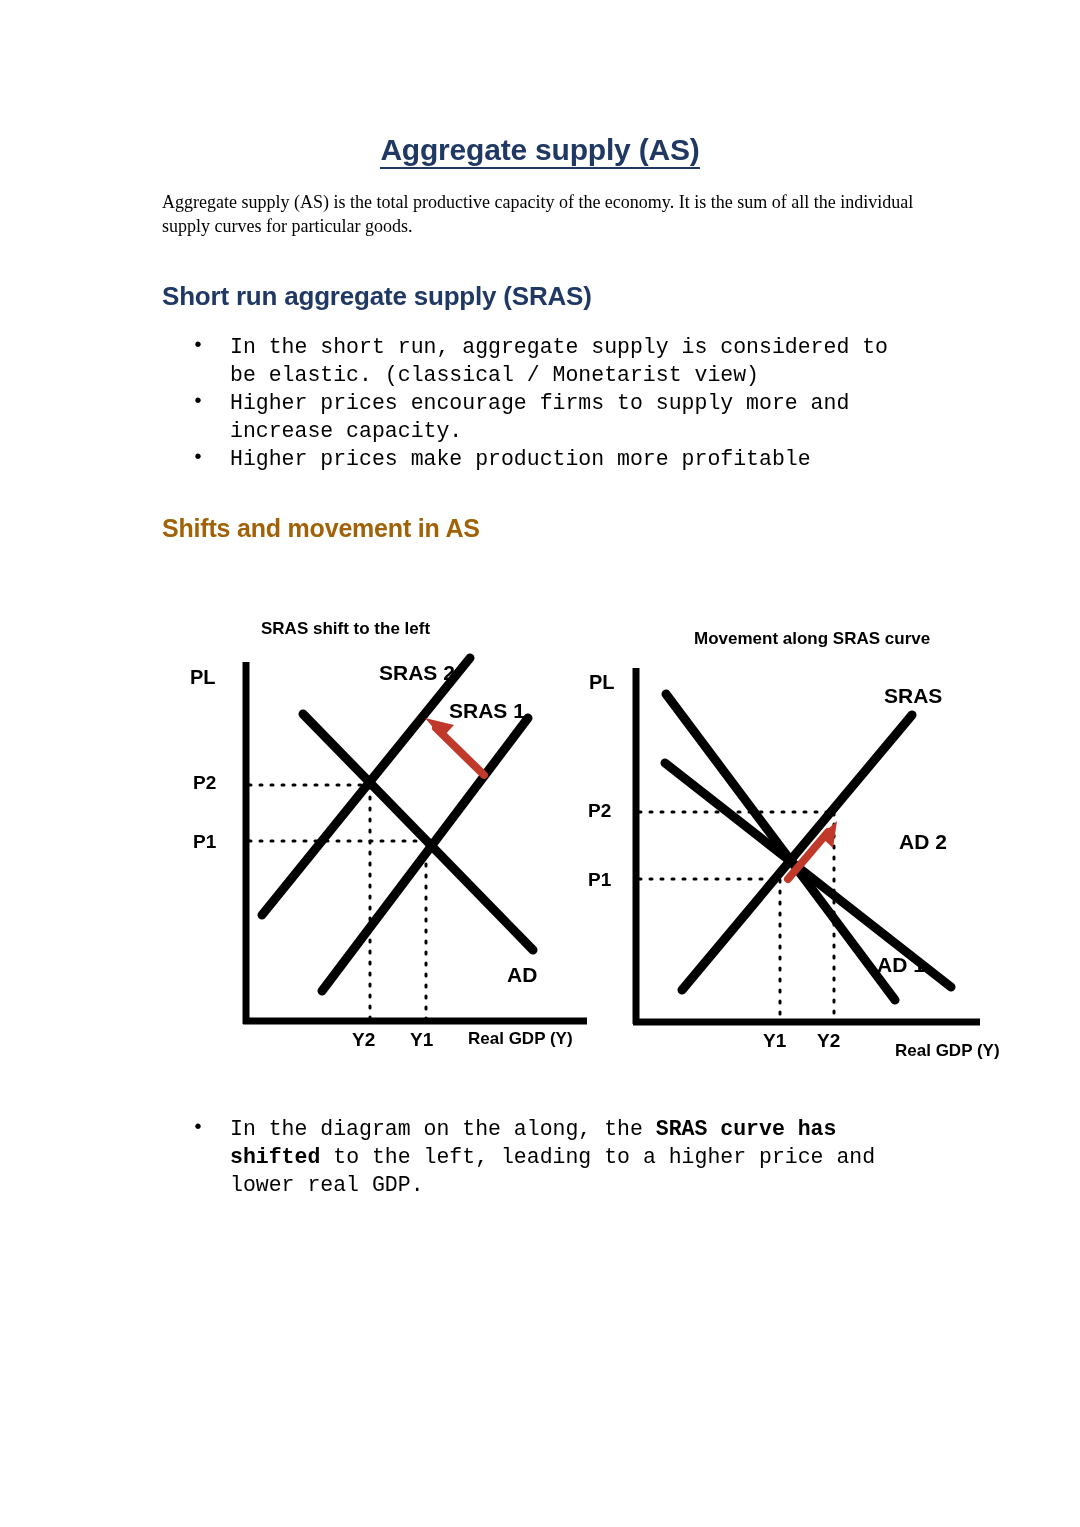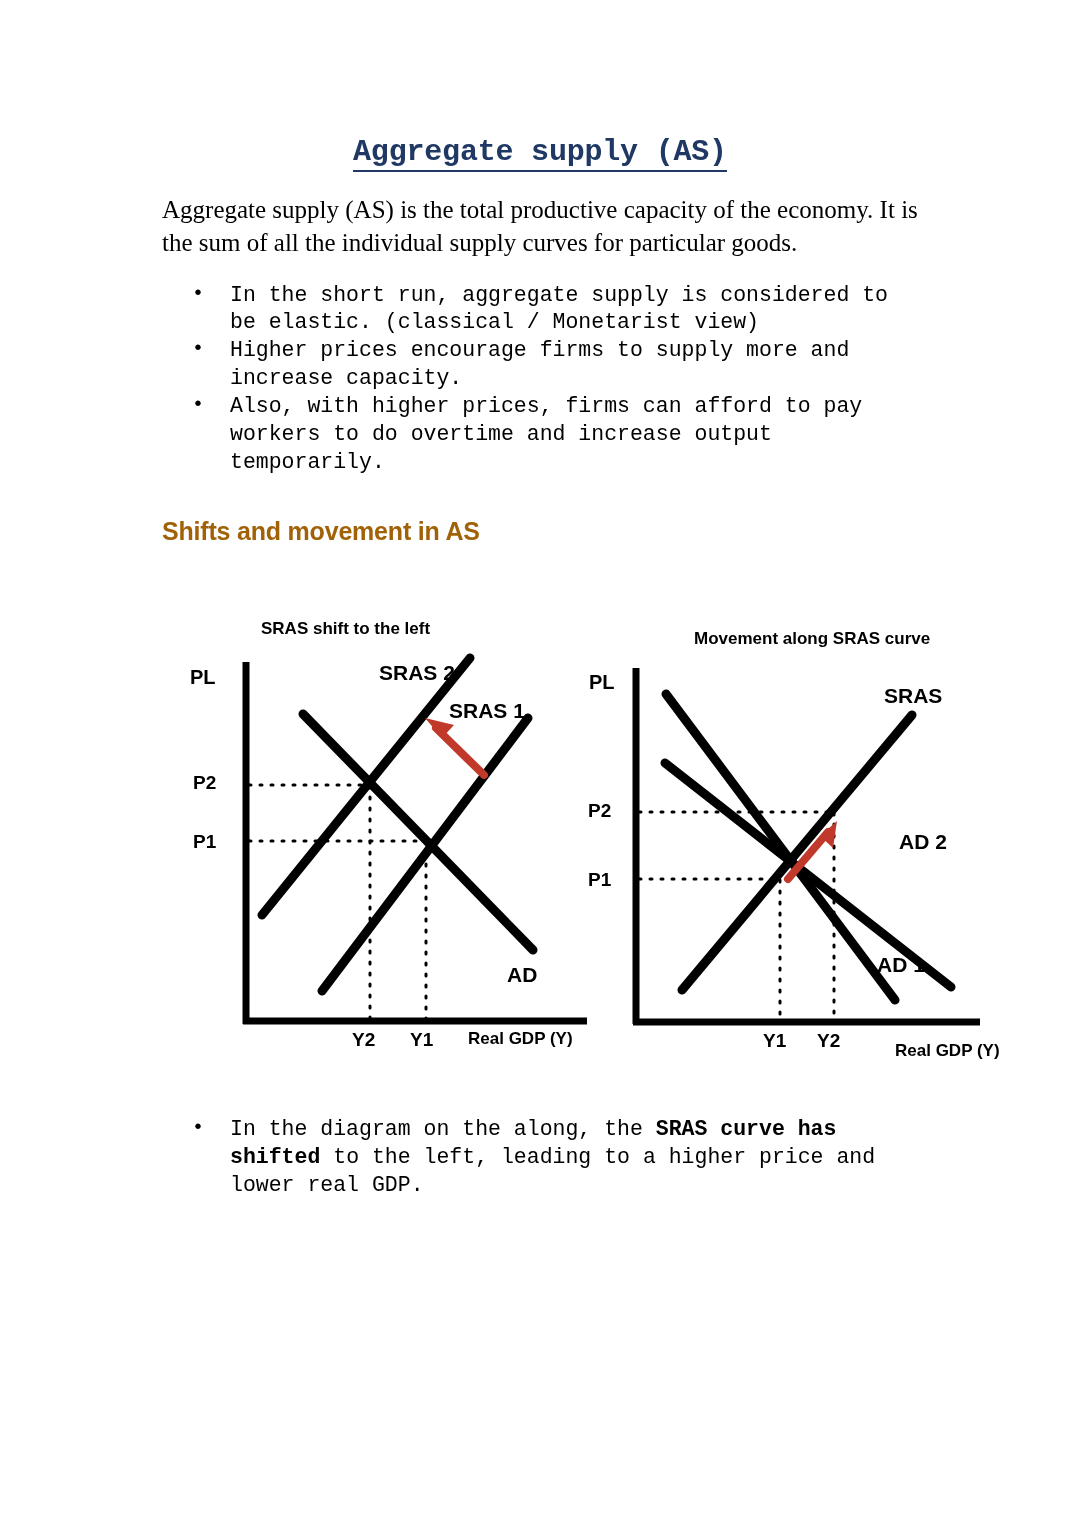--- a/index.html
+++ b/index.html
@@ -34,27 +34,26 @@
     font-weight: bold;
     font-size: 30px;
     color: #1F3864;
     margin: 0;
     padding-top: 133px;
     letter-spacing: -0.2px;
   }
   .doc-title span {
     border-bottom: 2px solid #1F3864;
     padding-bottom: 1px;
-    font-family: Liberation Mono, monospace;
   }
 
   
   .intro {
     font-family: "Liberation Serif", serif;
-    font-size: 25px;
+    font-size: 18px;
     line-height: 1.33;
     margin: 0;
     padding-top: 24px;
     color: #000;
   }
 
   
   .h1 {
     font-family: "Liberation Sans", sans-serif;
     font-weight: bold;
@@ -148,25 +147,26 @@
 <body>
 
 <div class="page">
 
   <div class="content">
 
     <h1 class="doc-title"><span>Aggregate supply (AS)</span></h1>
 
     <p class="intro">Aggregate supply (AS) is the total productive capacity of the economy. It is the sum of all the individual supply curves for particular goods.</p>
 
+    <h2 class="h1">Short run aggregate supply (SRAS)</h2>
 
     <ul class="bullets first">
       <li>In the short run, aggregate supply is considered to be elastic.  (classical / Monetarist view)</li>
       <li>Higher prices encourage firms to supply more and increase capacity.</li>
-      <li>Also, with higher prices, firms can afford to pay workers to do overtime and increase output temporarily.</li>
+      <li>Higher prices make production more profitable</li>
     </ul>
 
     <h2 class="h2">Shifts and movement in AS</h2>
   </div>
 
   <div class="figure">
     <svg width="1080" height="480" viewBox="0 0 1080 480" xmlns="http://www.w3.org/2000/svg">
 
       <g>
 

